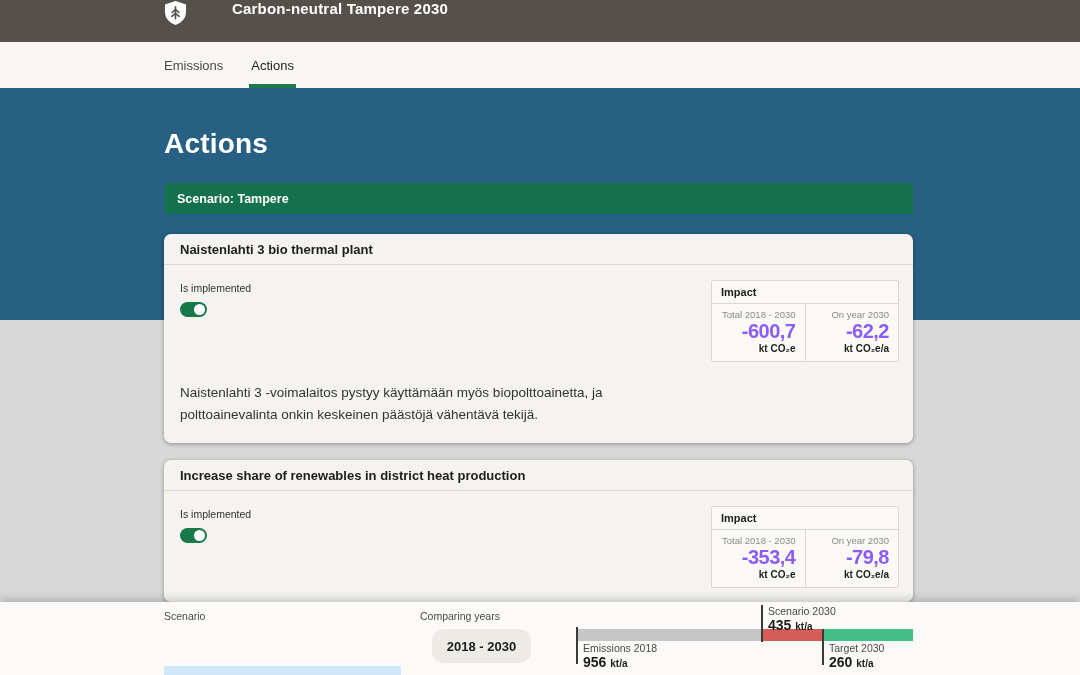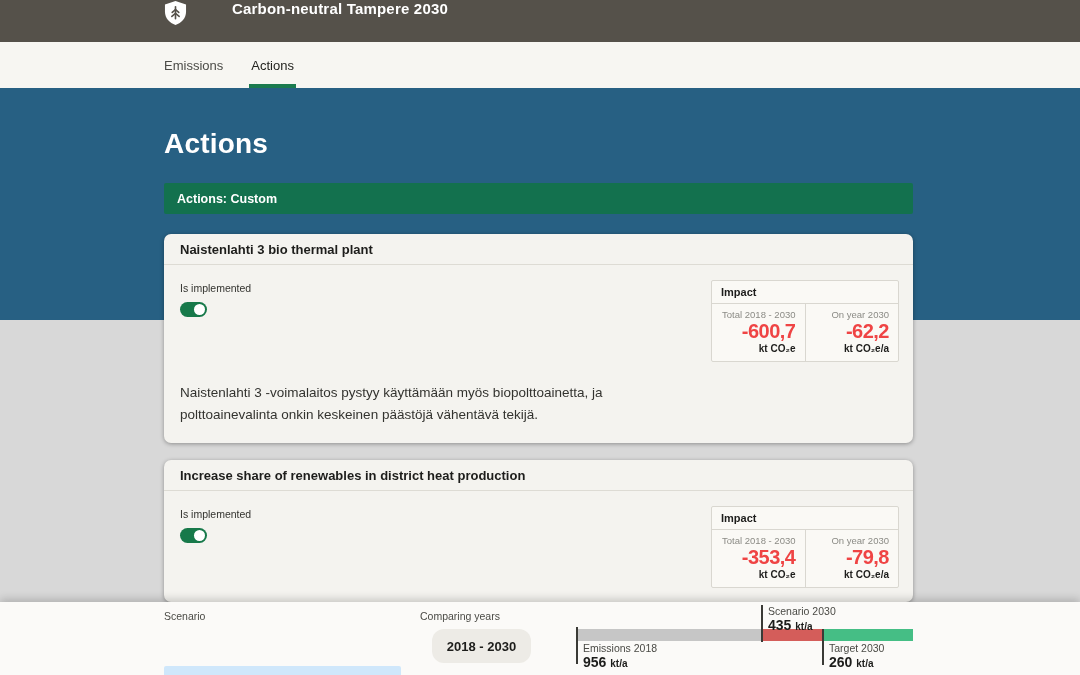--- a/index.html
+++ b/index.html
@@ -35,21 +35,21 @@
   .toggle-label { font-size:10.5px; color:#33332F; margin-bottom:8px; }
   .toggle { width:27px; height:15px; border-radius:8px; background:#17794A; position:relative; cursor:pointer; }
   .toggle .knob { position:absolute; top:2px; right:2px; width:11px; height:11px; border-radius:50%; background:#FFFFFF; }
 
   .impact { width:188px; background:#FAF9F5; border:1px solid #D9D7D0; border-radius:2px; }
   .impact-head { font-weight:bold; font-size:11px; color:#1D1D1B; padding:5px 9px; border-bottom:1px solid #D9D7D0; }
   .impact-cols { display:flex; }
   .impact-col { flex:1; text-align:right; padding:5px 9px 7px; }
   .impact-col:first-child { border-right:1px solid #D9D7D0; }
   .impact-label { font-size:9.5px; color:#8B8B85; margin-bottom:1px; }
-  .impact-value { font-weight:bold; font-size:20px; color:#ef4444; letter-spacing:-.5px; line-height:1.05; }
+  .impact-value { font-weight:bold; font-size:20px; color:#8b5cf6; letter-spacing:-.5px; line-height:1.05; }
   .impact-unit { font-weight:bold; font-size:10px; color:#1D1D1B; margin-top:1px; }
 
   .card-desc { font-size:13.5px; color:#33332F; line-height:1.6; padding:6px 16px 18px; max-width:540px; }
 
   
   .footer { position:absolute; left:0; bottom:0; width:1080px; height:73px; background:#FBFAF8; box-shadow:0 -3px 8px rgba(0,0,0,.18); z-index:10; }
   .f-label { position:absolute; font-size:10.5px; color:#4A4A45; }
   .scenario-select { position:absolute; left:164px; top:24px; width:237px; height:38px; background:#CFE7FB; border-radius:2px; display:flex; align-items:center; padding-left:19px; font-weight:bold; font-size:13px; color:#1D1D1B; cursor:pointer;margin-top:40px; }
   .years-select { position:absolute; left:420px; top:27px; width:99px; height:34px; background:#EDEBE6; border-radius:12px; display:flex; align-items:center; justify-content:center; font-weight:bold; font-size:13px; color:#1D1D1B; cursor:pointer;margin-left:12px; }
 
@@ -93,21 +93,21 @@
   <span class="app-title">Carbon-neutral Tampere 2030</span>
 </div>
 
 <div class="nav">
   <div class="tab">Emissions</div>
   <div class="tab active">Actions</div>
 </div>
 
 <div class="content">
   <div class="page-title">Actions</div>
-  <div class="scenario-banner">Actions: Custom</div>
+  <div class="scenario-banner">Scenario: Tampere</div>
 
   <div class="card">
     <div class="card-title">Naistenlahti 3 bio thermal plant</div>
     <div class="card-body">
       <div class="toggle-block">
         <div class="toggle-label">Is implemented</div>
         <div class="toggle">
             <span class="knob"></span>
           </div>
       </div>

